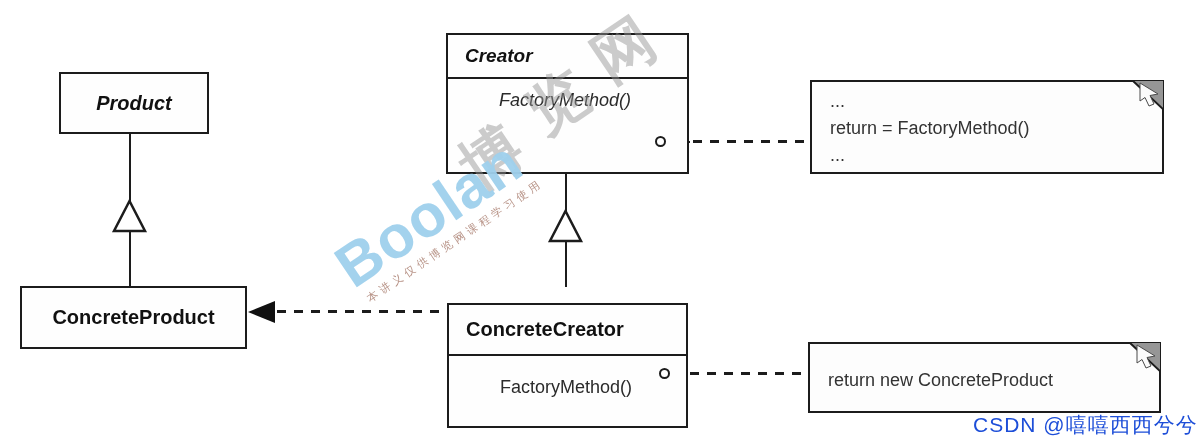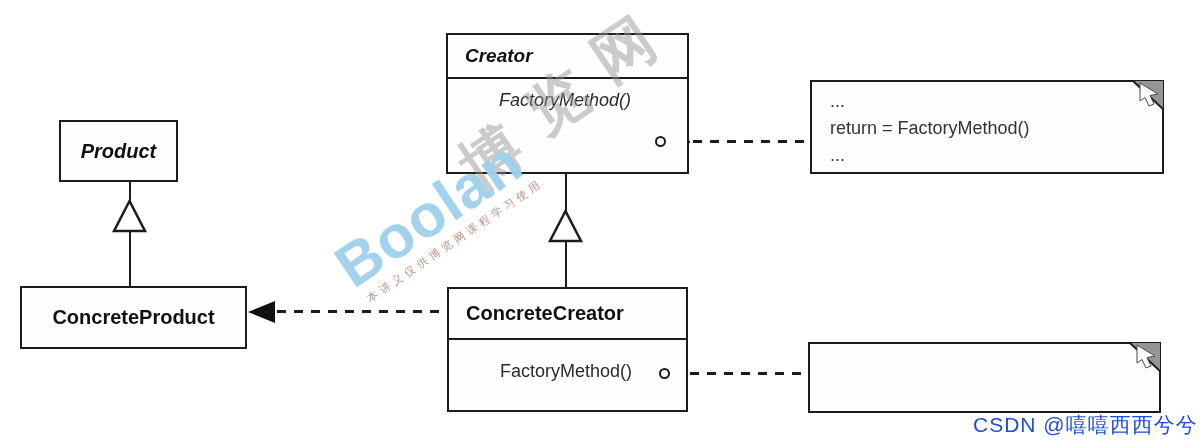--- a/index.html
+++ b/index.html
@@ -64,21 +64,21 @@
   .credit {
     position:absolute; left:973px; top:411px; font-size:21px; color:#1d4ed8; z-index:4;
     letter-spacing:1px; white-space:nowrap;
   }
 </style>
 </head>
 <body>
 
 <div class="stage">
 
-  <div class="cls cls-single" style="left:59px; top:72px; width:119px; height:62px;margin-top:48px;">
+  <div class="cls cls-single" style="left:59px; top:72px; width:150px; height:62px;">
     <span class="cls-title abstract">Product</span>
   </div>
 
   <div class="vline" style="left:129px; top:134px; height:67px;"></div>
   <div class="tri" style="left:111px; top:199px;">
     <svg width="37" height="34" viewBox="0 0 37 34">
       <polygon points="18.5,2 3,32 34,32" fill="#ffffff" stroke="#1c1c1c" stroke-width="2.5"></polygon>
     </svg>
   </div>
   <div class="vline" style="left:129px; top:232px; height:54px;"></div>
@@ -113,21 +113,21 @@
   </div>
 
   <div class="vline" style="left:565px; top:174px; height:37px;"></div>
   <div class="tri" style="left:547px; top:209px;">
     <svg width="37" height="34" viewBox="0 0 37 34">
       <polygon points="18.5,2 3,32 34,32" fill="#ffffff" stroke="#1c1c1c" stroke-width="2.5"></polygon>
     </svg>
   </div>
   <div class="vline" style="left:565px; top:242px; height:45px;"></div>
 
-  <div class="cls" style="left:447px; top:287px; width:241px; height:125px;">
+  <div class="cls" style="left:447px; top:303px; width:241px; height:125px;">
     <div class="compart-title" style="height:51px;">
       <span class="cls-title">ConcreteCreator</span>
     </div>
     <div class="compart-body" style="padding-top:17px;">
       <div class="method">FactoryMethod()</div>
     </div>
   </div>
 
   <div class="arrowhead" style="left:248px; top:301px;">
     <svg width="27" height="22" viewBox="0 0 27 22">
@@ -140,20 +140,21 @@
   <div class="stem" style="left:672px; top:373px; width:16px;"></div>
   <div class="hdash" style="left:690px; top:372px; width:118px;"></div>
 
   <div class="note" style="left:808px; top:342px; width:353px; height:71px; display:flex; align-items:center;">
     <div class="fold">
       <svg width="33" height="30" viewBox="0 0 33 30">
         <polygon points="1,0 33,30 33,0" fill="#969696" stroke="#1c1c1c" stroke-width="2"></polygon>
         <polygon points="9,3 27,14 19,15.5 23,24 18,26 14,17.5 9,21" fill="#fbfbfb" stroke="#4a4a4a" stroke-width="1"></polygon>
       </svg>
     </div>
+    <div class="note-line">return new ConcreteProduct</div>
   </div>
 
   <div class="wm wm-cn c1">博</div>
   <div class="wm wm-cn c2">览</div>
   <div class="wm wm-cn c3">网</div>
   <div class="wm wm-brand">Boolan</div>
   <div class="wm wm-fine">本讲义仅供博览网课程学习使用</div>
 
   <div class="credit">CSDN @嘻嘻西西兮兮</div>
 

